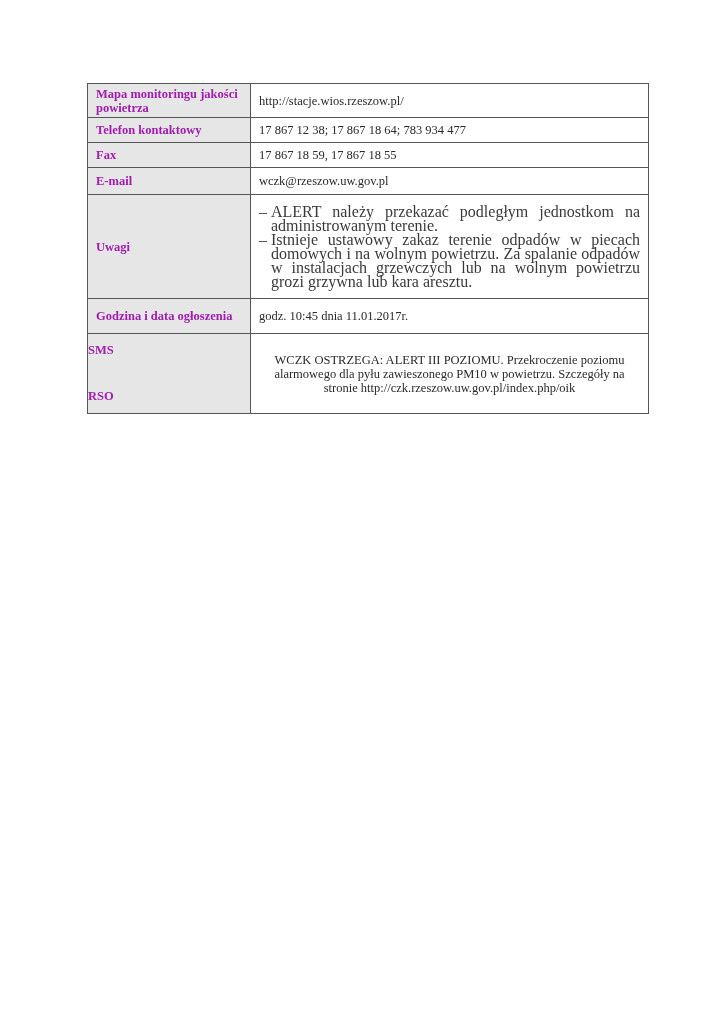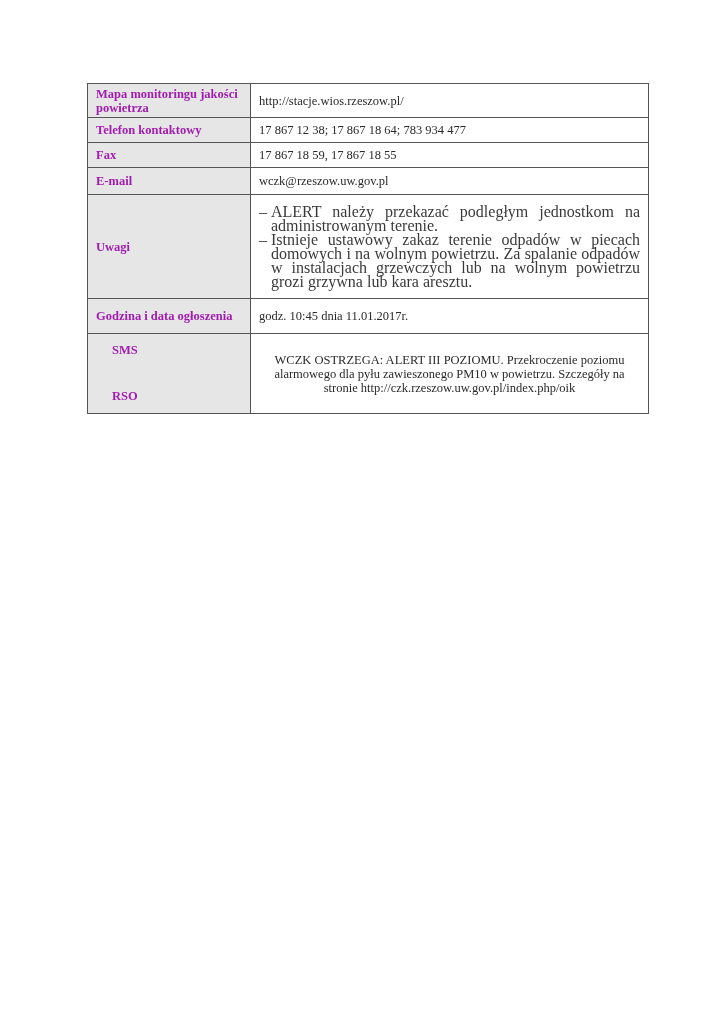--- a/index.html
+++ b/index.html
@@ -45,21 +45,21 @@
         <li>ALERT należy przekazać podległym jednostkom na administrowanym terenie.</li>
         <li>Istnieje ustawowy zakaz terenie odpadów w piecach domowych i na wolnym powietrzu. Za spalanie odpadów w instalacjach grzewczych lub na wolnym powietrzu grozi grzywna lub kara aresztu.</li>
       </ul>
     </td>
   </tr>
   <tr style="height:35px">
     <td class="label">Godzina i data ogłoszenia</td>
     <td class="value">godz. 10:45 dnia 11.01.2017r.</td>
   </tr>
   <tr style="height:80px">
-    <td class="label" style="padding:0 24px;">
+    <td class="label" style="padding:0 0;">
       <div class="split-label">
         <span>SMS</span>
         <span>RSO</span>
       </div>
     </td>
     <td class="value sms-text">WCZK OSTRZEGA: ALERT III POZIOMU. Przekroczenie poziomu alarmowego dla pyłu zawieszonego PM10 w powietrzu. Szczegóły na stronie http://czk.rzeszow.uw.gov.pl/index.php/oik</td>
   </tr>
 </tbody>
   </table>
 

